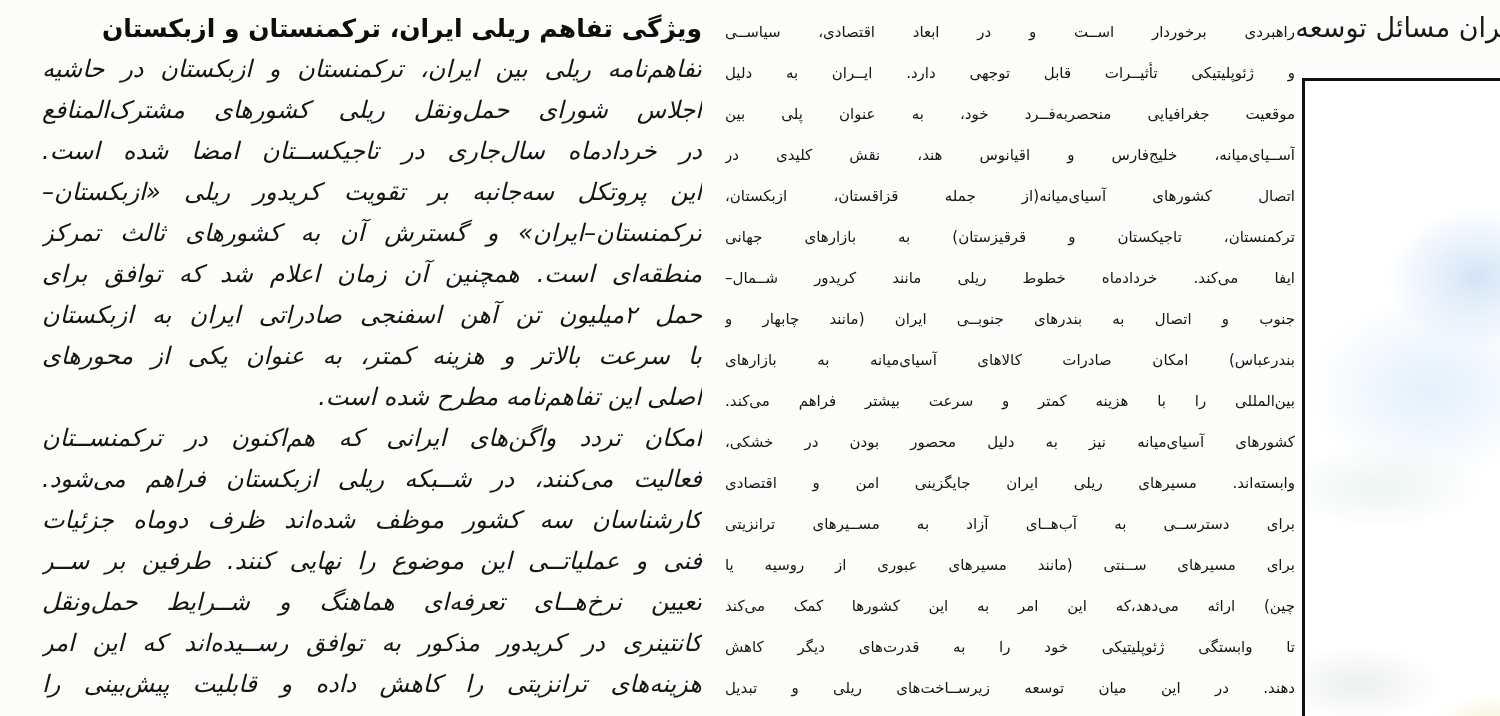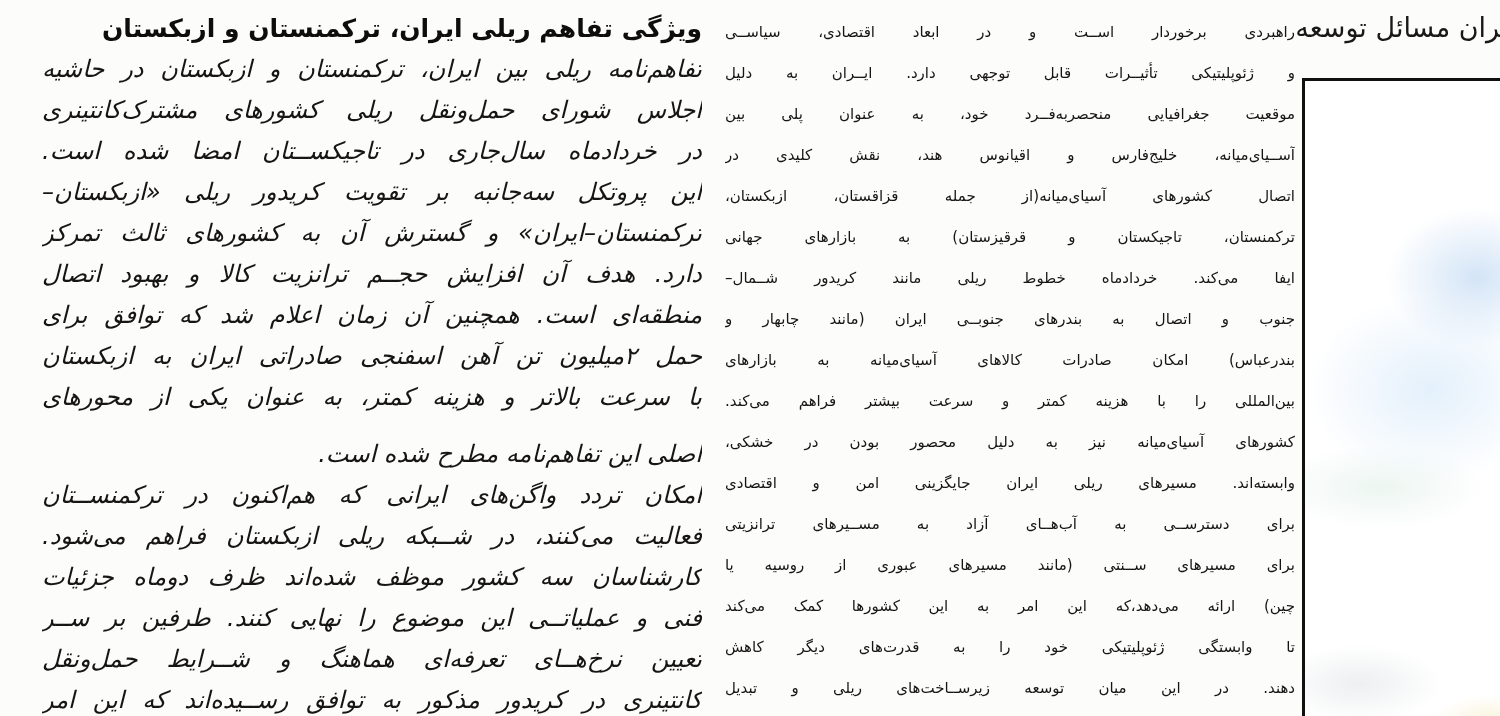--- a/index.html
+++ b/index.html
@@ -18,21 +18,20 @@
     height:41px;
     line-height:41px;
     text-align:justify;
     text-align-last:justify;
     overflow:hidden;
     color:#171513;
   }
   .col .line.end{
     text-align:left;
     text-align-last:right;
-    margin-top:16px;
   }
   #left-col{left:42px;top:8px;width:660px;height:708px;overflow:hidden;}
   #left-col .line{font-size:24px;font-style:italic;}
   #left-col .headline{
     height:41px;line-height:41px;
     font-size:25px;font-weight:bold;
     text-align:right;color:#0e0d0c;
     overflow:hidden;
   }
   #right-col{left:725px;top:12px;width:570px;height:704px;overflow:hidden;}
@@ -57,25 +56,24 @@
       #ffffff;
   }
 </style>
 </head>
 <body>
 
 <div class="col" id="left-col">
   <div class="headline">ویژگی تفاهم ریلی ایران، ترکمنستان و ازبکستان</div>
   <div>
       <div class="line">تفاهم‌نامه ریلی بین ایران، ترکمنستان و ازبکستان در حاشیه</div>
-      <div class="line">اجلاس شورای حمل‌ونقل ریلی کشورهای مشترک‌کانتینری</div>
+      <div class="line">اجلاس شورای حمل‌ونقل ریلی کشورهای مشترک‌المنافع</div>
       <div class="line">در خردادماه سال‌جاری در تاجیکســتان امضا شده است.</div>
       <div class="line">این پروتکل سه‌جانبه بر تقویت کریدور ریلی «ازبکستان–</div>
       <div class="line">ترکمنستان–ایران» و گسترش آن به کشورهای ثالث تمرکز</div>
-      <div class="line">دارد. هدف آن افزایش حجــم ترانزیت کالا و بهبود اتصال</div>
       <div class="line">منطقه‌ای است. همچنین آن زمان اعلام شد که توافق برای</div>
       <div class="line">حمل ۲میلیون تن آهن اسفنجی صادراتی ایران به ازبکستان</div>
       <div class="line">با سرعت بالاتر و هزینه کمتر، به عنوان یکی از محورهای</div>
       <div class="line end">اصلی این تفاهم‌نامه مطرح شده است.</div>
       <div class="line">امکان تردد واگن‌های ایرانی که هم‌اکنون در ترکمنســتان</div>
       <div class="line">فعالیت می‌کنند، در شــبکه ریلی ازبکستان فراهم می‌شود.</div>
       <div class="line">کارشناسان سه کشور موظف شده‌اند ظرف دوماه جزئیات</div>
       <div class="line">فنی و عملیاتــی این موضوع را نهایی کنند. طرفین بر ســر</div>
       <div class="line">تعیین نرخ‌هــای تعرفه‌ای هماهنگ و شــرایط حمل‌ونقل</div>
       <div class="line">کانتینری در کریدور مذکور به توافق رســیده‌اند که این امر</div>

